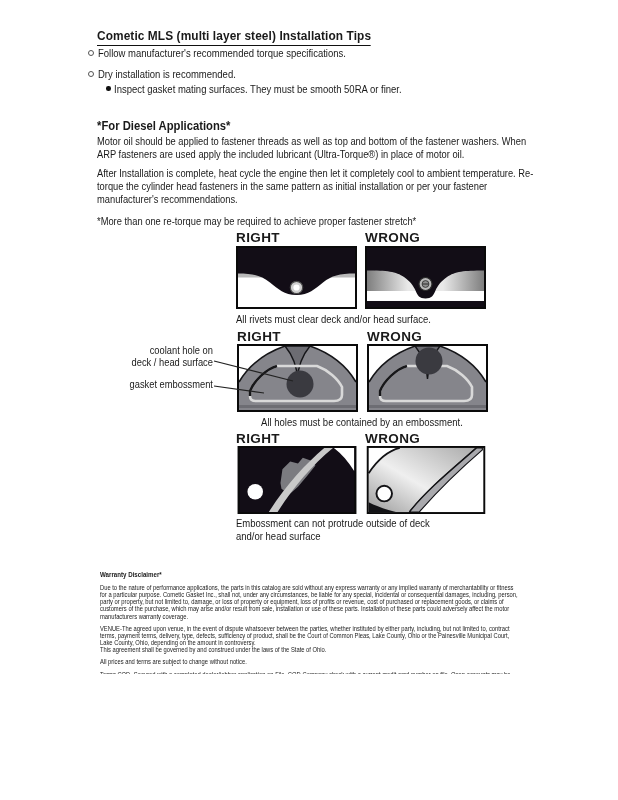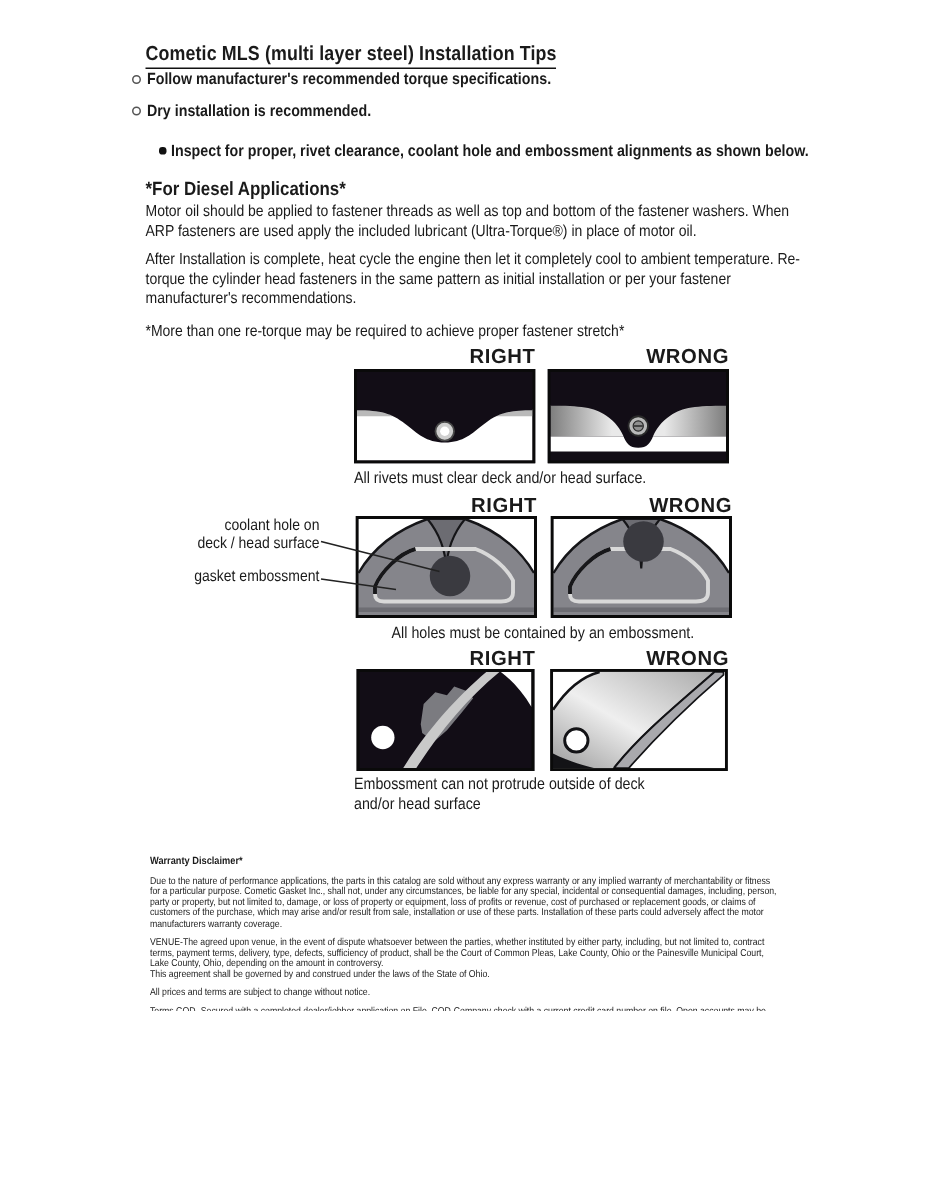--- a/index.html
+++ b/index.html
@@ -1,30 +1,30 @@
 <!DOCTYPE html>
 <html><head>
 <meta charset="utf-8">
 <style>
   html,body{margin:0;padding:0;background:#ffffff;}
   #page{position:relative;width:618px;height:674px;background:#ffffff;
         font-family:"Liberation Sans",sans-serif;color:#1a1a1a;overflow:hidden;}
   .cx{transform:scaleX(.88);transform-origin:0 0;}
   .title{position:absolute;left:97px;top:28px;font-size:13.5px;font-weight:700;
          border-bottom:1.6px solid #111;padding-bottom:2px;white-space:nowrap;letter-spacing:.1px;}
-  .brow{position:absolute;left:88px;display:flex;align-items:flex-start;font-weight:bold;}
+  .brow{position:absolute;left:88px;display:flex;align-items:flex-start;}
   .brow.sub{left:106px;}
   .mo{width:4px;height:4px;border:1.1px solid #555;border-radius:50%;margin:3px 4px 0 0;flex:none;}
   .md{width:4.5px;height:4.5px;background:#111;border-radius:50%;margin:3.2px 3px 0 0;flex:none;}
   .bt{display:inline-block;font-size:10.8px;line-height:12px;white-space:nowrap;
       transform:scaleX(.88);transform-origin:0 0;}
   .h2{position:absolute;font-size:12.8px;font-weight:700;white-space:nowrap;}
   .para{position:absolute;left:97px;width:500px;font-size:10.6px;line-height:13.2px;}
   .fig{position:absolute;}
-  .fh{position:absolute;top:0;width:121px;text-align:right;font-size:13.5px;font-weight:700;letter-spacing:.4px;}
+  .fh{position:absolute;top:0;width:121px;text-align:left;font-size:13.5px;font-weight:700;letter-spacing:.4px;}
   .panel{position:absolute;}
   .fcap{position:absolute;font-size:10.8px;line-height:12.5px;white-space:pre-line;}
   .fcapc{position:absolute;left:127px;top:88px;width:284px;text-align:center;font-size:10.8px;}
   .lbl{position:absolute;left:0;width:117px;text-align:right;font-size:10.6px;line-height:11.5px;white-space:pre-line;}
   .lead{position:absolute;left:0;top:0;pointer-events:none;}
   .disc{position:absolute;left:100px;top:571px;width:477px;}
   .dh{font-size:7px;font-weight:700;margin:0 0 6px 0;}
   .dp{font-size:6.6px;line-height:7.15px;margin:0 0 5px 0;white-space:pre-line;color:#222;}
   .pagenum{position:absolute;left:387px;top:760px;font-size:14.5px;letter-spacing:.3px;color:#222;}
 </style>
@@ -36,23 +36,23 @@
   <div class="title cx">Cometic MLS (multi layer steel) Installation Tips</div>
 
   <div class="brow" style="top:47px">
     <span class="mo"></span>
     <span class="bt">Follow manufacturer's recommended torque specifications.</span>
   </div>
   <div class="brow" style="top:68px">
     <span class="mo"></span>
     <span class="bt">Dry installation is recommended.</span>
   </div>
-  <div class="brow sub" style="top:95px">
+  <div class="brow sub" style="top:83px">
     <span class="md"></span>
-    <span class="bt">Inspect for proper, rivet clearance, coolant hole and embossment alignments as shown below.</span>
+    <span class="bt">Inspect gasket mating surfaces.  They must be smooth 50RA or finer.</span>
   </div>
 
   <div class="h2 cx" style="left:97px;top:118px">*For Diesel Applications*</div>
   <div class="para cx" style="top:135px">Motor oil should be applied to fastener threads as well as top and bottom of the fastener washers. When ARP fasteners are used apply the included lubricant (Ultra-Torque®) in place of motor oil.</div>
   <div class="para cx" style="top:167px">After Installation is complete, heat cycle the engine then let it completely cool to ambient temperature. Re-torque the cylinder head fasteners in the same pattern as initial installation or per your fastener manufacturer's recommendations.</div>
   <div class="para cx" style="top:215px">*More than one re-torque may be required to achieve proper fastener stretch*</div>
 
   <div class="fig" style="left:233px;top:230px;width:256px;height:98px">
     <div class="fh" style="left:3px">RIGHT</div>
     <div class="fh" style="left:132px">WRONG</div>

